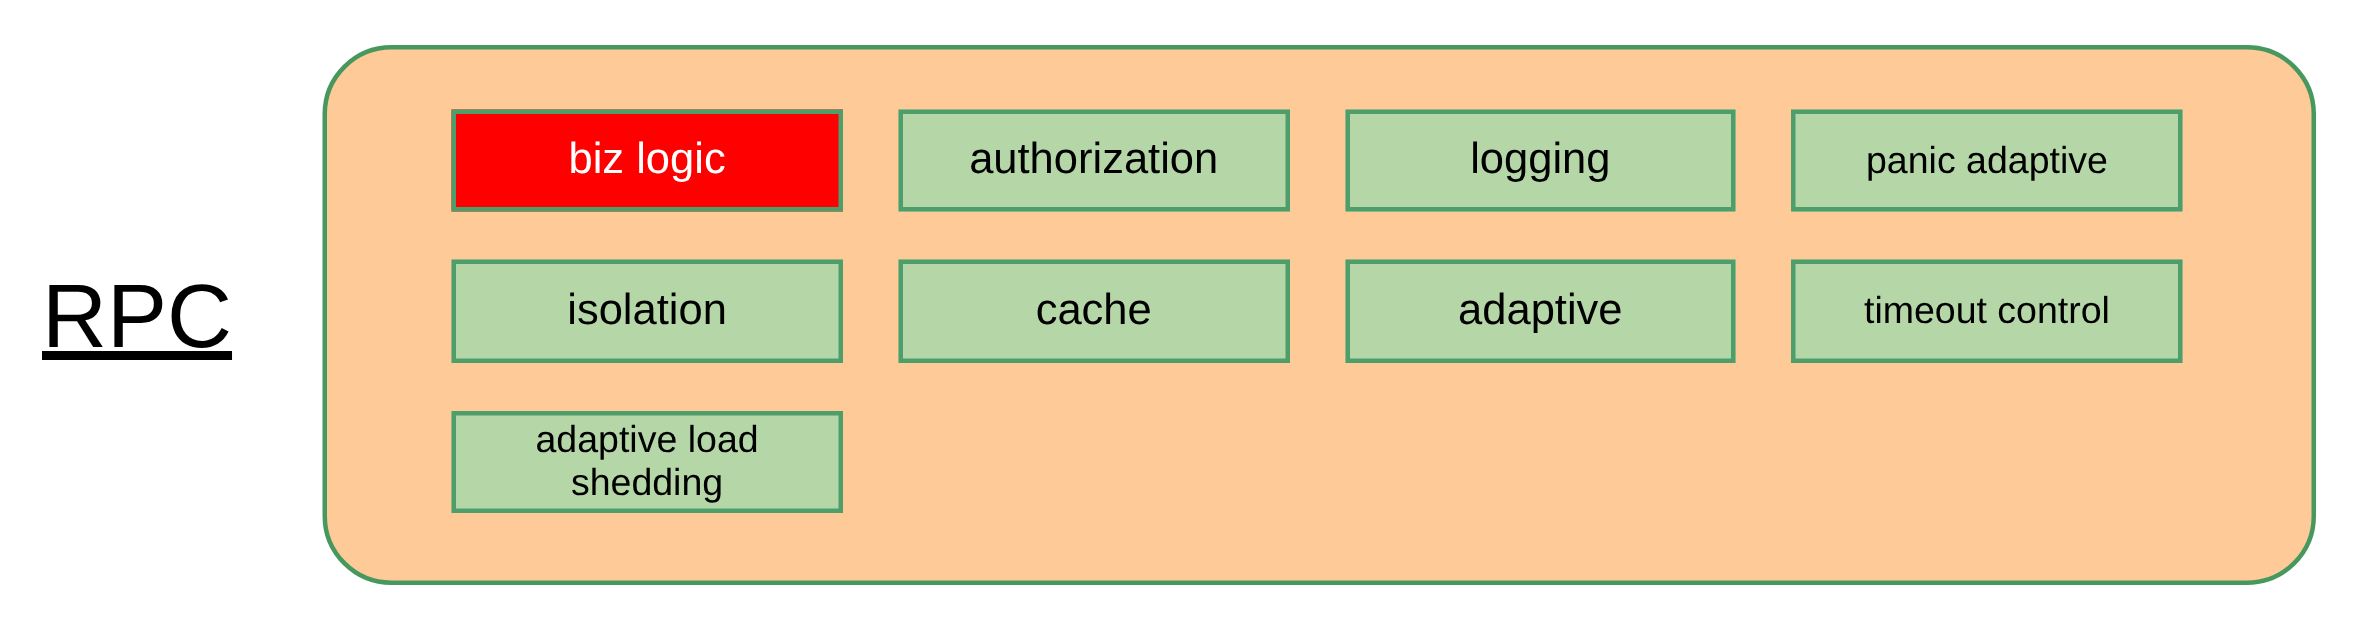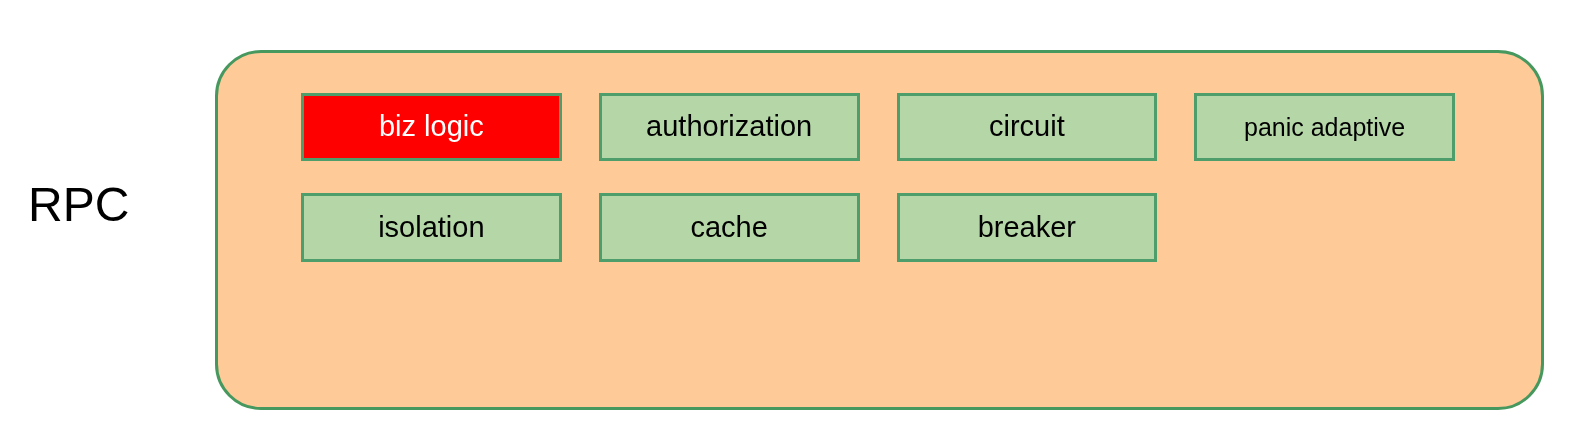--- a/index.html
+++ b/index.html
@@ -12,36 +12,36 @@
     position: relative;
     width: 1580px;
     height: 426px;
     background: #ffffff;
     overflow: hidden;
   }
   .side-label {
     position: absolute;
     left: 28px;
     top: 181px;
-    font-size: 48px;
+    font-size: 60px;
     line-height: 1;
     color: #000000;
     letter-spacing: 0px;
+    text-decoration: underline;
   }
   .container {
     position: absolute;
     left: 215px;
     top: 30px;
     width: 1329px;
     height: 360px;
     box-sizing: border-box;
     background: var(--container-fill, #fdca98);
     border: 3px solid var(--container-border, #46985e);
     border-radius: 46px;
-    margin-top: 20px;
   }
   .grid {
     position: absolute;
     left: 83px;
     top: 40px;
     right: 86px;
     bottom: 45px;
     display: grid;
     grid-template-columns: repeat(4, 1fr);
     grid-template-rows: repeat(3, 1fr);
@@ -79,32 +79,39 @@
   <div class="container">
     <div class="grid">
 
       <div class="box highlight">
         <span>biz logic</span>
       </div>
       <div class="box">
         <span>authorization</span>
       </div>
       <div class="box">
-        <span>circuit</span>
+        <span>logging</span>
       </div>
 
       <div class="box small">
         <span>panic adaptive</span>
       </div>
       <div class="box">
         <span>isolation</span>
       </div>
       <div class="box">
         <span>cache</span>
       </div>
 
       <div class="box">
-        <span>breaker</span>
+        <span>adaptive</span>
+      </div>
+      <div class="box small">
+        <span>timeout control</span>
+      </div>
+      <div class="box small">
+        <span>adaptive load
+shedding</span>
       </div>
 
     </div>
   </div>
 </div>
 
 </body></html>

